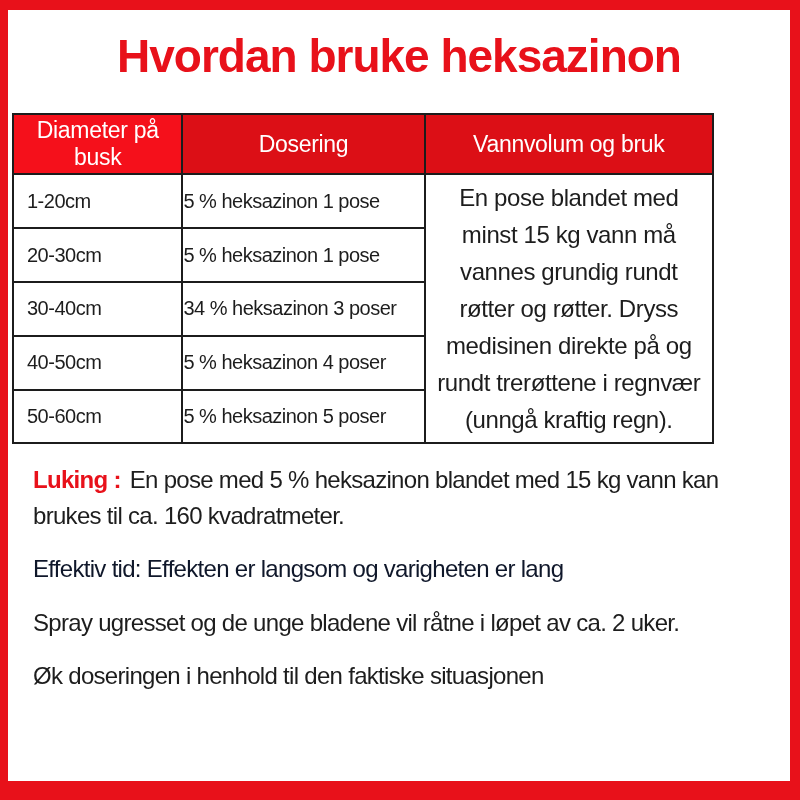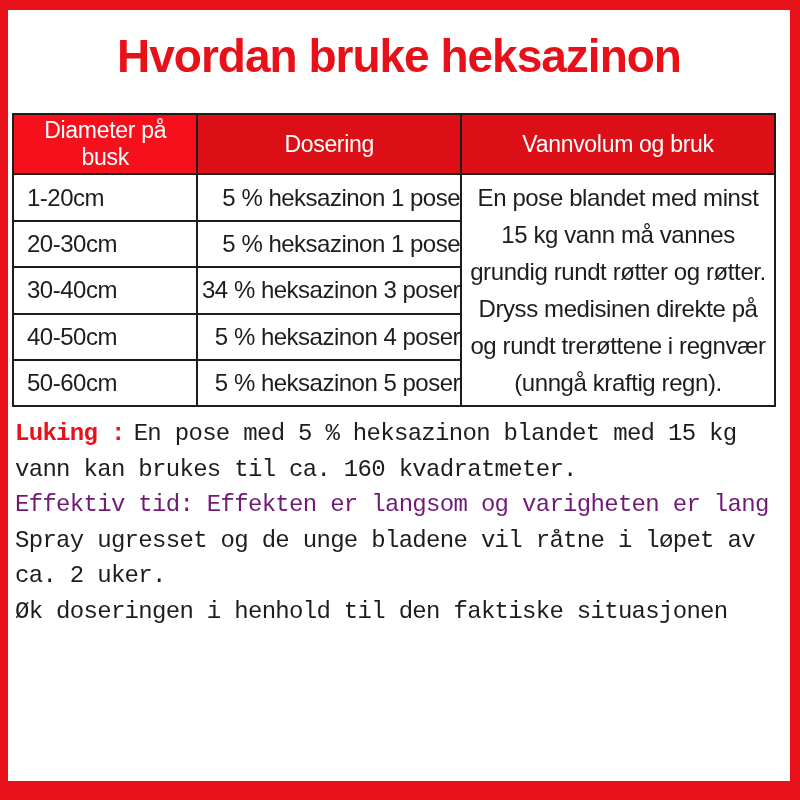--- a/index.html
+++ b/index.html
@@ -20,21 +20,21 @@
     font-size:46px;
     font-weight:bold;
     letter-spacing:-1px;
     color:#e8111a;
     line-height:1.4;
   }
   
   table.dose-table{
     border-collapse:collapse;
     margin:25px 0 0 4px;
-    width:764px;
+    width:702px;
     table-layout:fixed;
   }
   .dose-table col.c1{width:24.2%;}
   .dose-table col.c2{width:34.6%;}
   .dose-table col.c3{width:41.2%;}
   .dose-table th,.dose-table td{
     border:2px solid #1c1c1c;
   }
   .dose-table th{
     background:#dc0f16;
@@ -46,50 +46,50 @@
     text-align:center;
     padding:0;
   }
   .dose-table th .hl{
     background:#f5101b;
     display:inline-block;
     padding:2px 12px;
   }
   .dose-table td{
     height:42px;
-    font-size:24px;
+    font-size:20px;
     letter-spacing:-0.5px;
     color:#1d1d1d;
     padding:0;
   }
   .dose-table td.diam{text-align:left;padding-left:13px;}
-  .dose-table td.dose{text-align:right;}
+  .dose-table td.dose{text-align:left;}
   .dose-table td.vann{
     text-align:center;
     vertical-align:middle;
     font-size:24px;
     line-height:37px;
     letter-spacing:-0.4px;
     padding:4px 8px;
   }
   
   .notes{
     margin:9px 10px 0 7px;
     font-size:24px;
     line-height:35.5px;
     letter-spacing:-0.7px;
     color:#1d1d1d;
   }
-  .notes p{margin:0;padding:0;font-family:Liberation Mono, monospace;}
+  .notes p{margin:18px;padding:0;}
   .red-label{
     color:#e8111a;
     font-weight:bold;
     margin-right:9px;
   }
-  .red-line{color:#701a75;}
+  .red-line{color:#0f172a;}
 </style>
 </head>
 <body>
 
 <div class="page">
 
   <h1 class="title">Hvordan bruke heksazinon</h1>
 
   <table class="dose-table">
     <colgroup>

